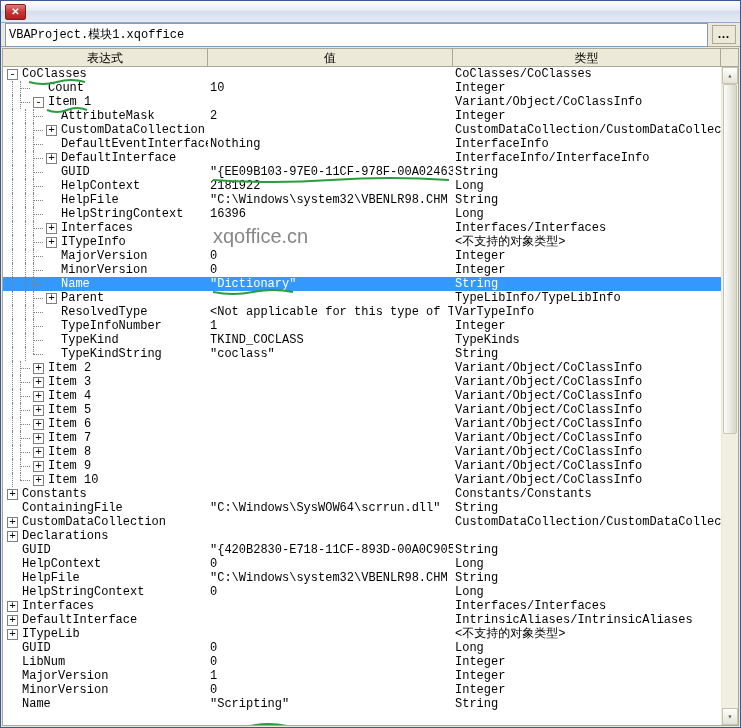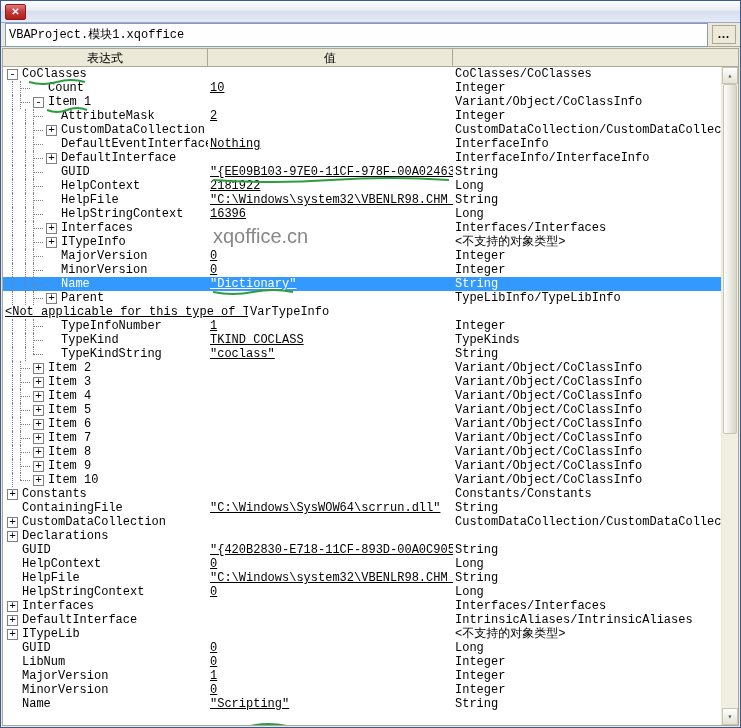--- a/index.html
+++ b/index.html
@@ -117,21 +117,21 @@
     line-height: 14px;
   }
   .row {
     display: flex;
     height: 14px;
     white-space: nowrap;
   }
   .row.selected { background: #3399ff; color: #fff; }
   .row > .col { overflow: hidden; }
   .row .col-expr { display: flex; align-items: center; padding-left: 0; }
-  .row .col-value { padding-left: 2px; text-decoration: underline; }
+  .row .col-value { padding-left: 2px; }
   .row .col-type  { padding-left: 2px; }
   .ind {
     display: inline-block;
     flex: none;
   }
   .tree-box {
     width: 11px;
     height: 11px;
     border: 1px solid #808080;
     flex: none;
@@ -245,20 +245,21 @@
     </div>
     <div class="ellipsis-btn">
       <span>...</span>
     </div>
   </div>
 
   <div class="grid-area">
     <div class="grid-header">
       <div class="col col-expr">表达式</div>
       <div class="col col-value">值</div>
+      <div class="col col-type">类型</div>
     </div>
 
     <div class="grid-body" id="grid-body">
         <div class="row">
           <div class="col col-expr">
             <span class="ind" style="width: 4px;"></span>
             <span class="tree-box">-</span>
             <span>CoClasses</span>
           </div>
           <div class="col col-value"></div>
@@ -448,20 +449,28 @@
             <span class="vline"></span>
             <span class="vline"></span>
             <span class="hbranch cont"></span>
             <span class="tree-box">+</span>
             <span>Parent</span>
           </div>
           <div class="col col-value"></div>
           <div class="col col-type">TypeLibInfo/TypeLibInfo</div>
         </div>
         <div class="row">
+          <div class="col col-expr">
+            <span class="ind" style="width: 4px;"></span>
+            <span class="vline"></span>
+            <span class="vline"></span>
+            <span class="hbranch cont"></span>
+            <span class="tree-box empty"></span>
+            <span>ResolvedType</span>
+          </div>
           <div class="col col-value">&lt;Not applicable for this type of TypeInfo</div>
           <div class="col col-type">VarTypeInfo</div>
         </div>
         <div class="row">
           <div class="col col-expr">
             <span class="ind" style="width: 4px;"></span>
             <span class="vline"></span>
             <span class="vline"></span>
             <span class="hbranch cont"></span>
             <span class="tree-box empty"></span>

